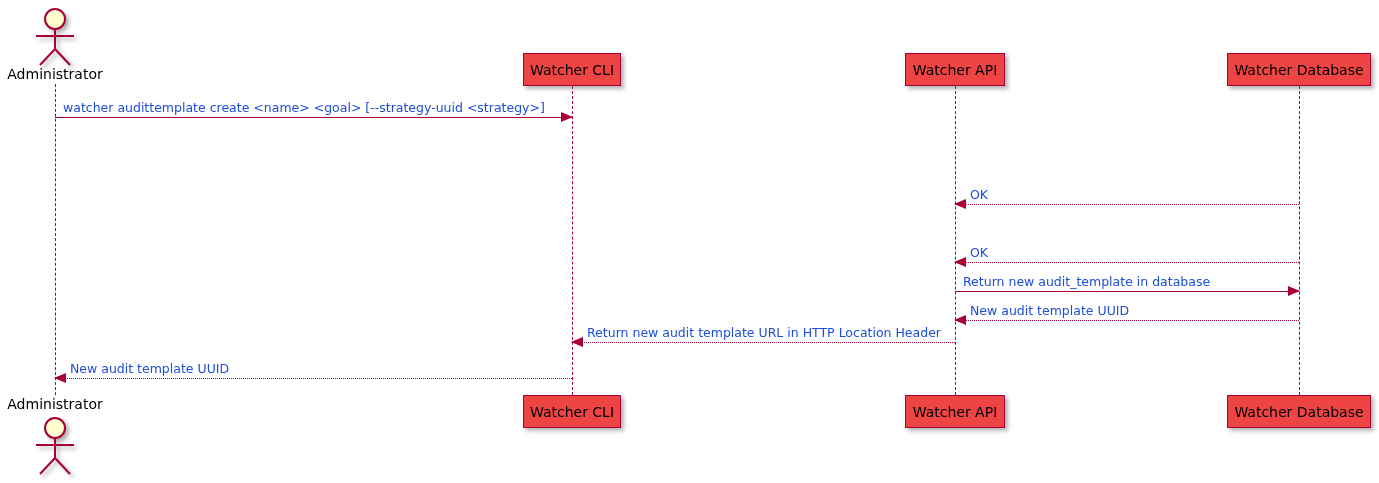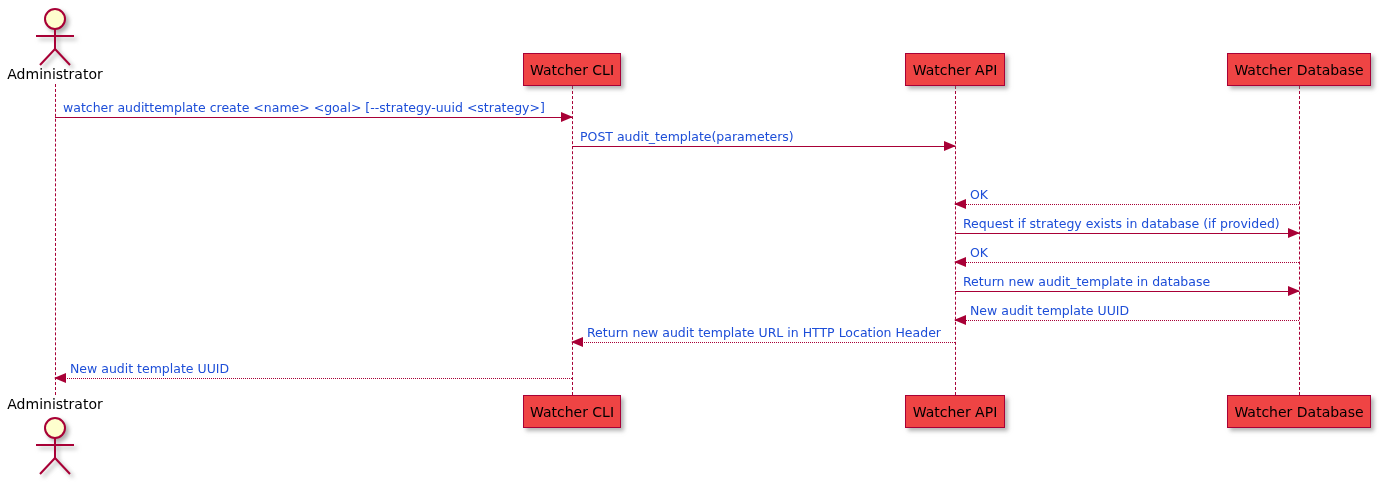--- a/index.html
+++ b/index.html
@@ -102,38 +102,28 @@
   <div class="pbox" style="left:523px;top:395px;width:98px;">Watcher CLI</div>
   <div class="pbox" style="left:905px;top:395px;width:100px;">Watcher API</div>
   <div class="pbox" style="left:1227px;top:395px;width:144px;">Watcher Database</div>
 
   <div class="msg" style="left:55px;top:98px;width:517px;">
     <span class="lbl">watcher audittemplate create &lt;name&gt; &lt;goal&gt; [--strategy-uuid &lt;strategy&gt;]</span>
     <div class="line"></div>
     <div class="head right"></div>
   </div>
 
-  <div class="msg" style="left:572px;top:127px;width:383px;">
-    <span class="lbl">POST audit_template(parameters)</span>
-    <div class="line"></div>
-    <div class="head right"></div>
-  </div>
 
 
   <div class="msg return rtl" style="left:955px;top:185px;width:344px;">
     <span class="lbl">OK</span>
     <div class="line"></div>
     <div class="head left"></div>
   </div>
 
-  <div class="msg" style="left:955px;top:214px;width:344px;">
-    <span class="lbl">Request if strategy exists in database (if provided)</span>
-    <div class="line"></div>
-    <div class="head right"></div>
-  </div>
 
   <div class="msg return rtl" style="left:955px;top:243px;width:344px;">
     <span class="lbl">OK</span>
     <div class="line"></div>
     <div class="head left"></div>
   </div>
 
   <div class="msg" style="left:955px;top:272px;width:344px;">
     <span class="lbl">Return new audit_template in database</span>
     <div class="line"></div>

